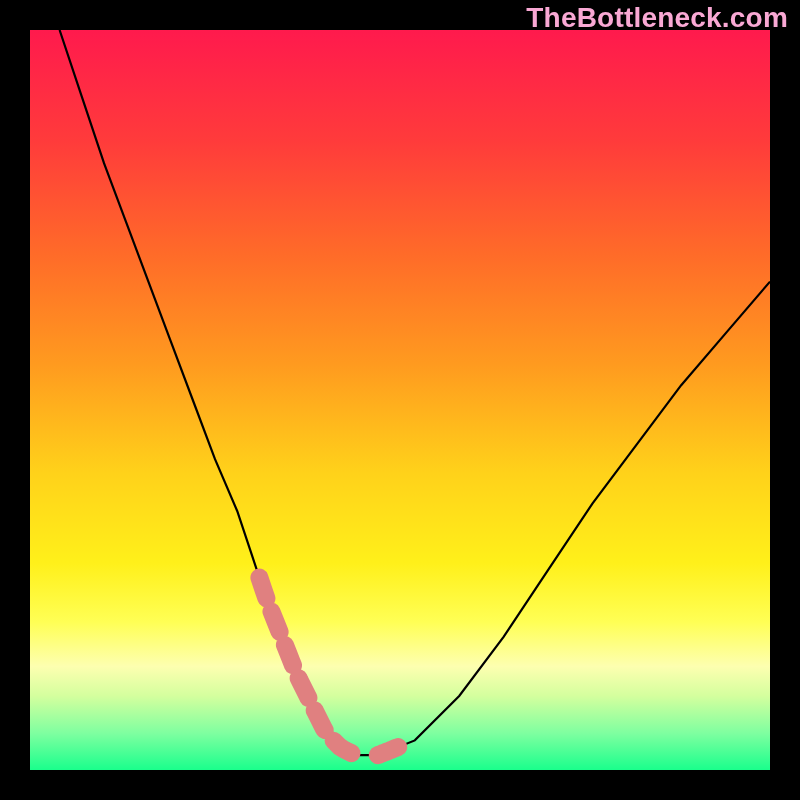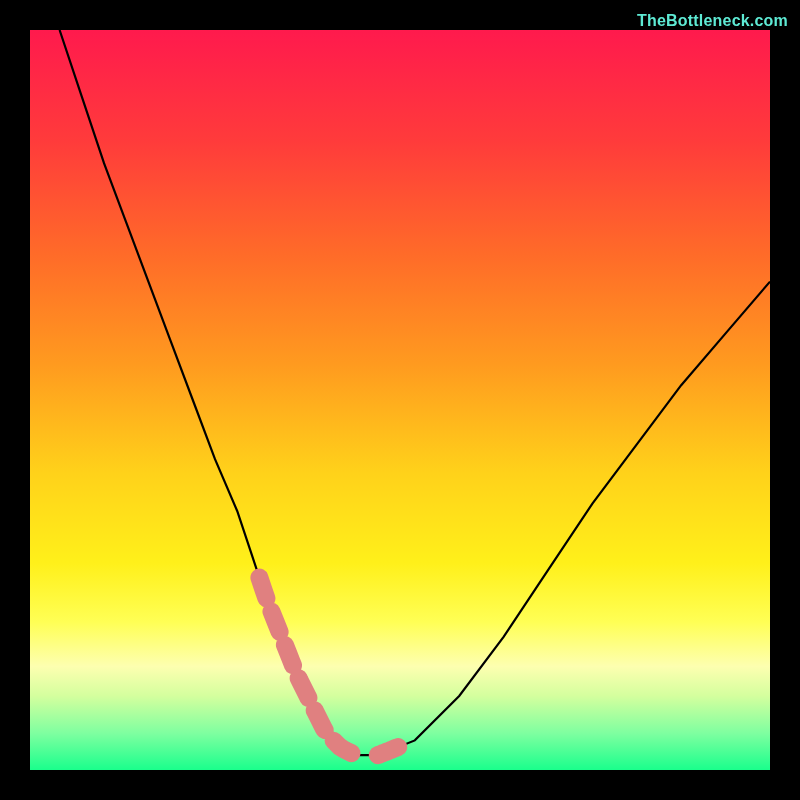--- a/index.html
+++ b/index.html
@@ -33,26 +33,26 @@
       #fff01a 72%,
       #ffff55 80%,
       #fdffb0 86%,
       #d4ff9e 90%,
       #7fffa0 95%,
       #1aff8c 100%
     );
   }
   .watermark {
     position: absolute;
-    top: 12px;
+    top: 2px;
     right: 12px;
     font-family: Arial, sans-serif;
-    font-size: 16px;
+    font-size: 28px;
     font-weight: 600;
-    color: #5eead4;
+    color: #f9a8d4;
     letter-spacing: 0.2px;
     user-select: none;
   }
   svg.overlay {
     position: absolute;
     left: 0;
     top: 0;
     width: 800px;
     height: 800px;
     pointer-events: none;

